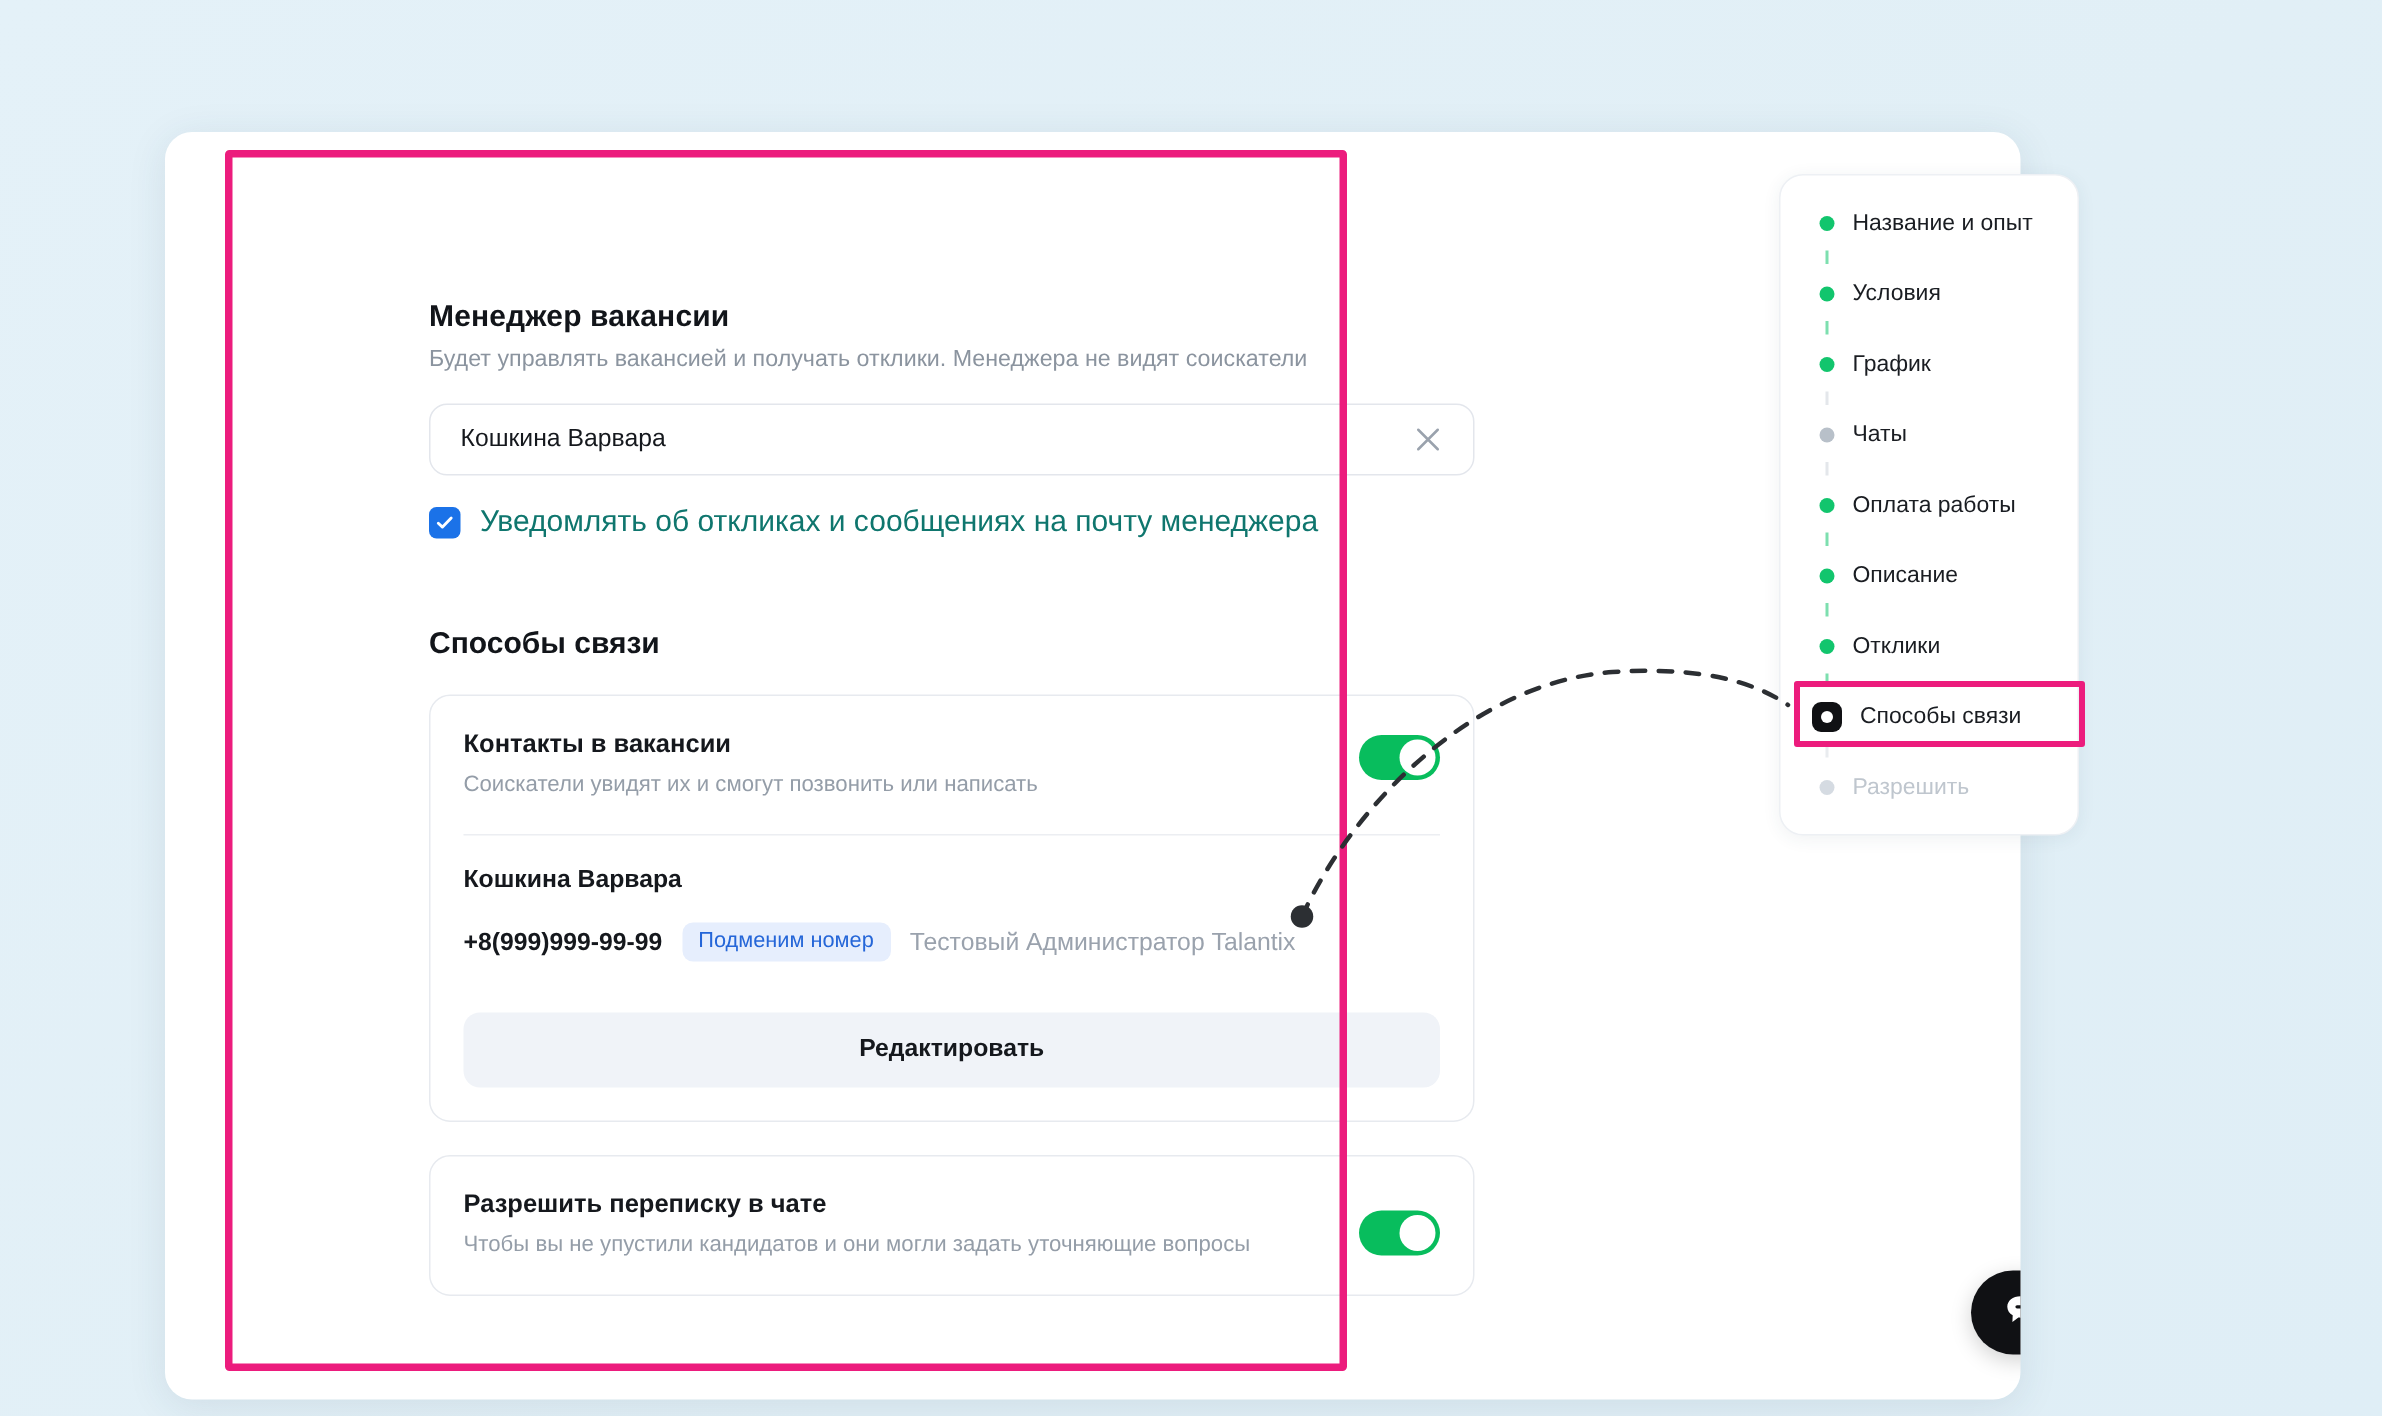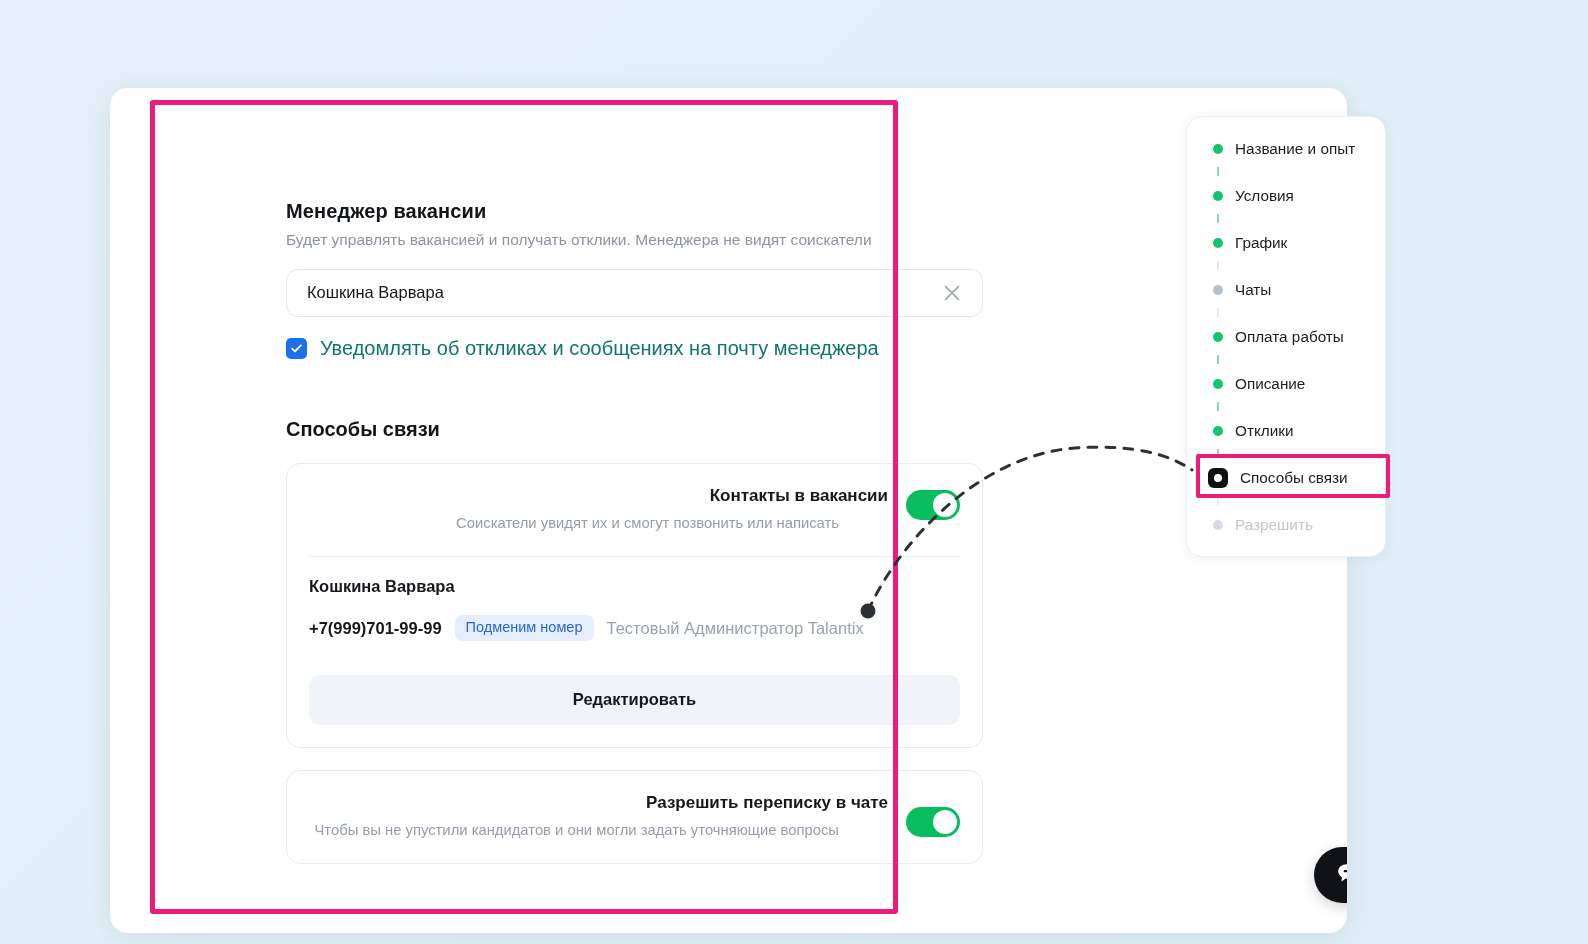--- a/index.html
+++ b/index.html
@@ -99,21 +99,21 @@
     margin-top: 22px;
     border: 1px solid #e7eaef;
     border-radius: 14px;
     background: #fff;
     padding: 22px 22px 22px 22px;
   }
   .sub-head {
     display: flex; align-items: flex-start; justify-content: space-between;
     gap: 18px;
   }
-  .sub-head-text { flex: 1; text-align: right; }
+  .sub-head-text { flex: 1; }
   .sub-card-title {
     font-size: 17px; font-weight: 700; color: #15181d;
   }
   .sub-card-desc {
     margin-top: 7px;
     font-size: 14.8px; color: #949da8; line-height: 1.45;
     max-width: 530px;
   }
 
   .toggle {
@@ -322,21 +322,21 @@
           <div class="toggle">
             <span class="knob"></span>
           </div>
         </div>
 
         <div class="divider"></div>
 
         <div class="contact-name">Кошкина Варвара</div>
 
         <div class="contact-phone-row">
-          <span class="contact-phone">+7(999)701-99-99</span>
+          <span class="contact-phone">+8(999)999-99-99</span>
           <span class="badge-sub">Подменим номер</span>
           <span class="contact-owner">Тестовый Администратор Talantix</span>
         </div>
 
         <button class="edit-btn">Редактировать</button>
       </div>
 
       <div class="sub-card">
         <div class="sub-head">
           <div class="sub-head-text">

